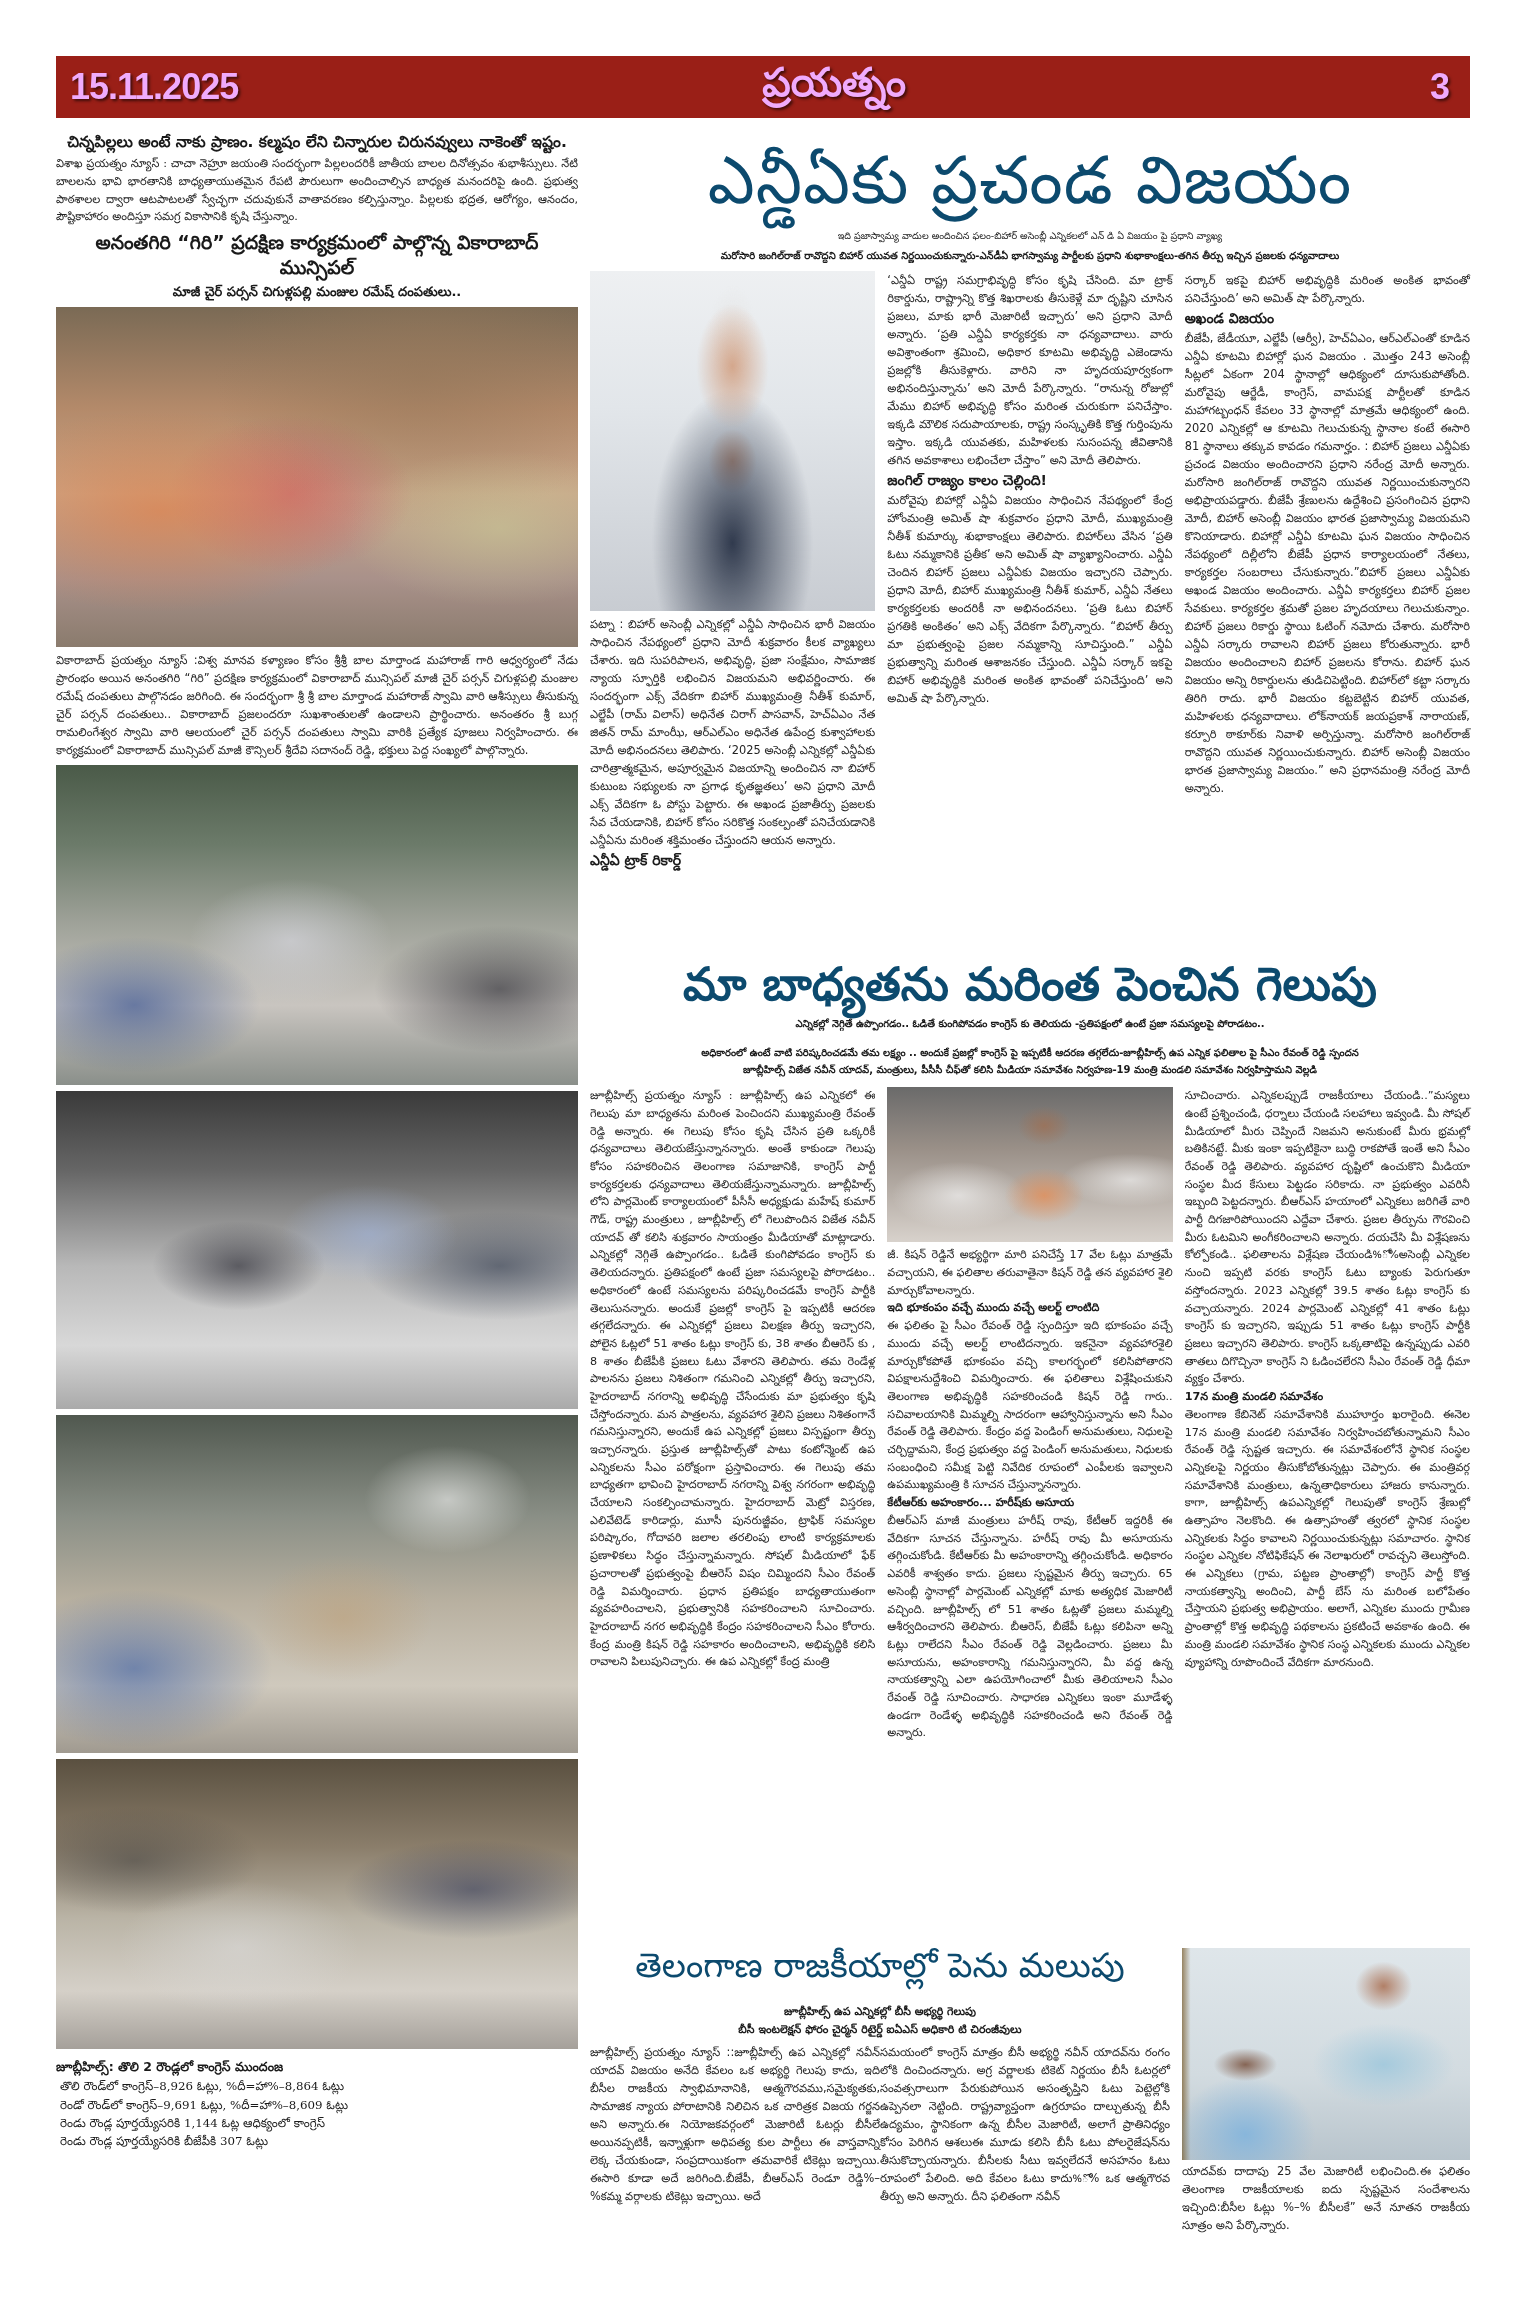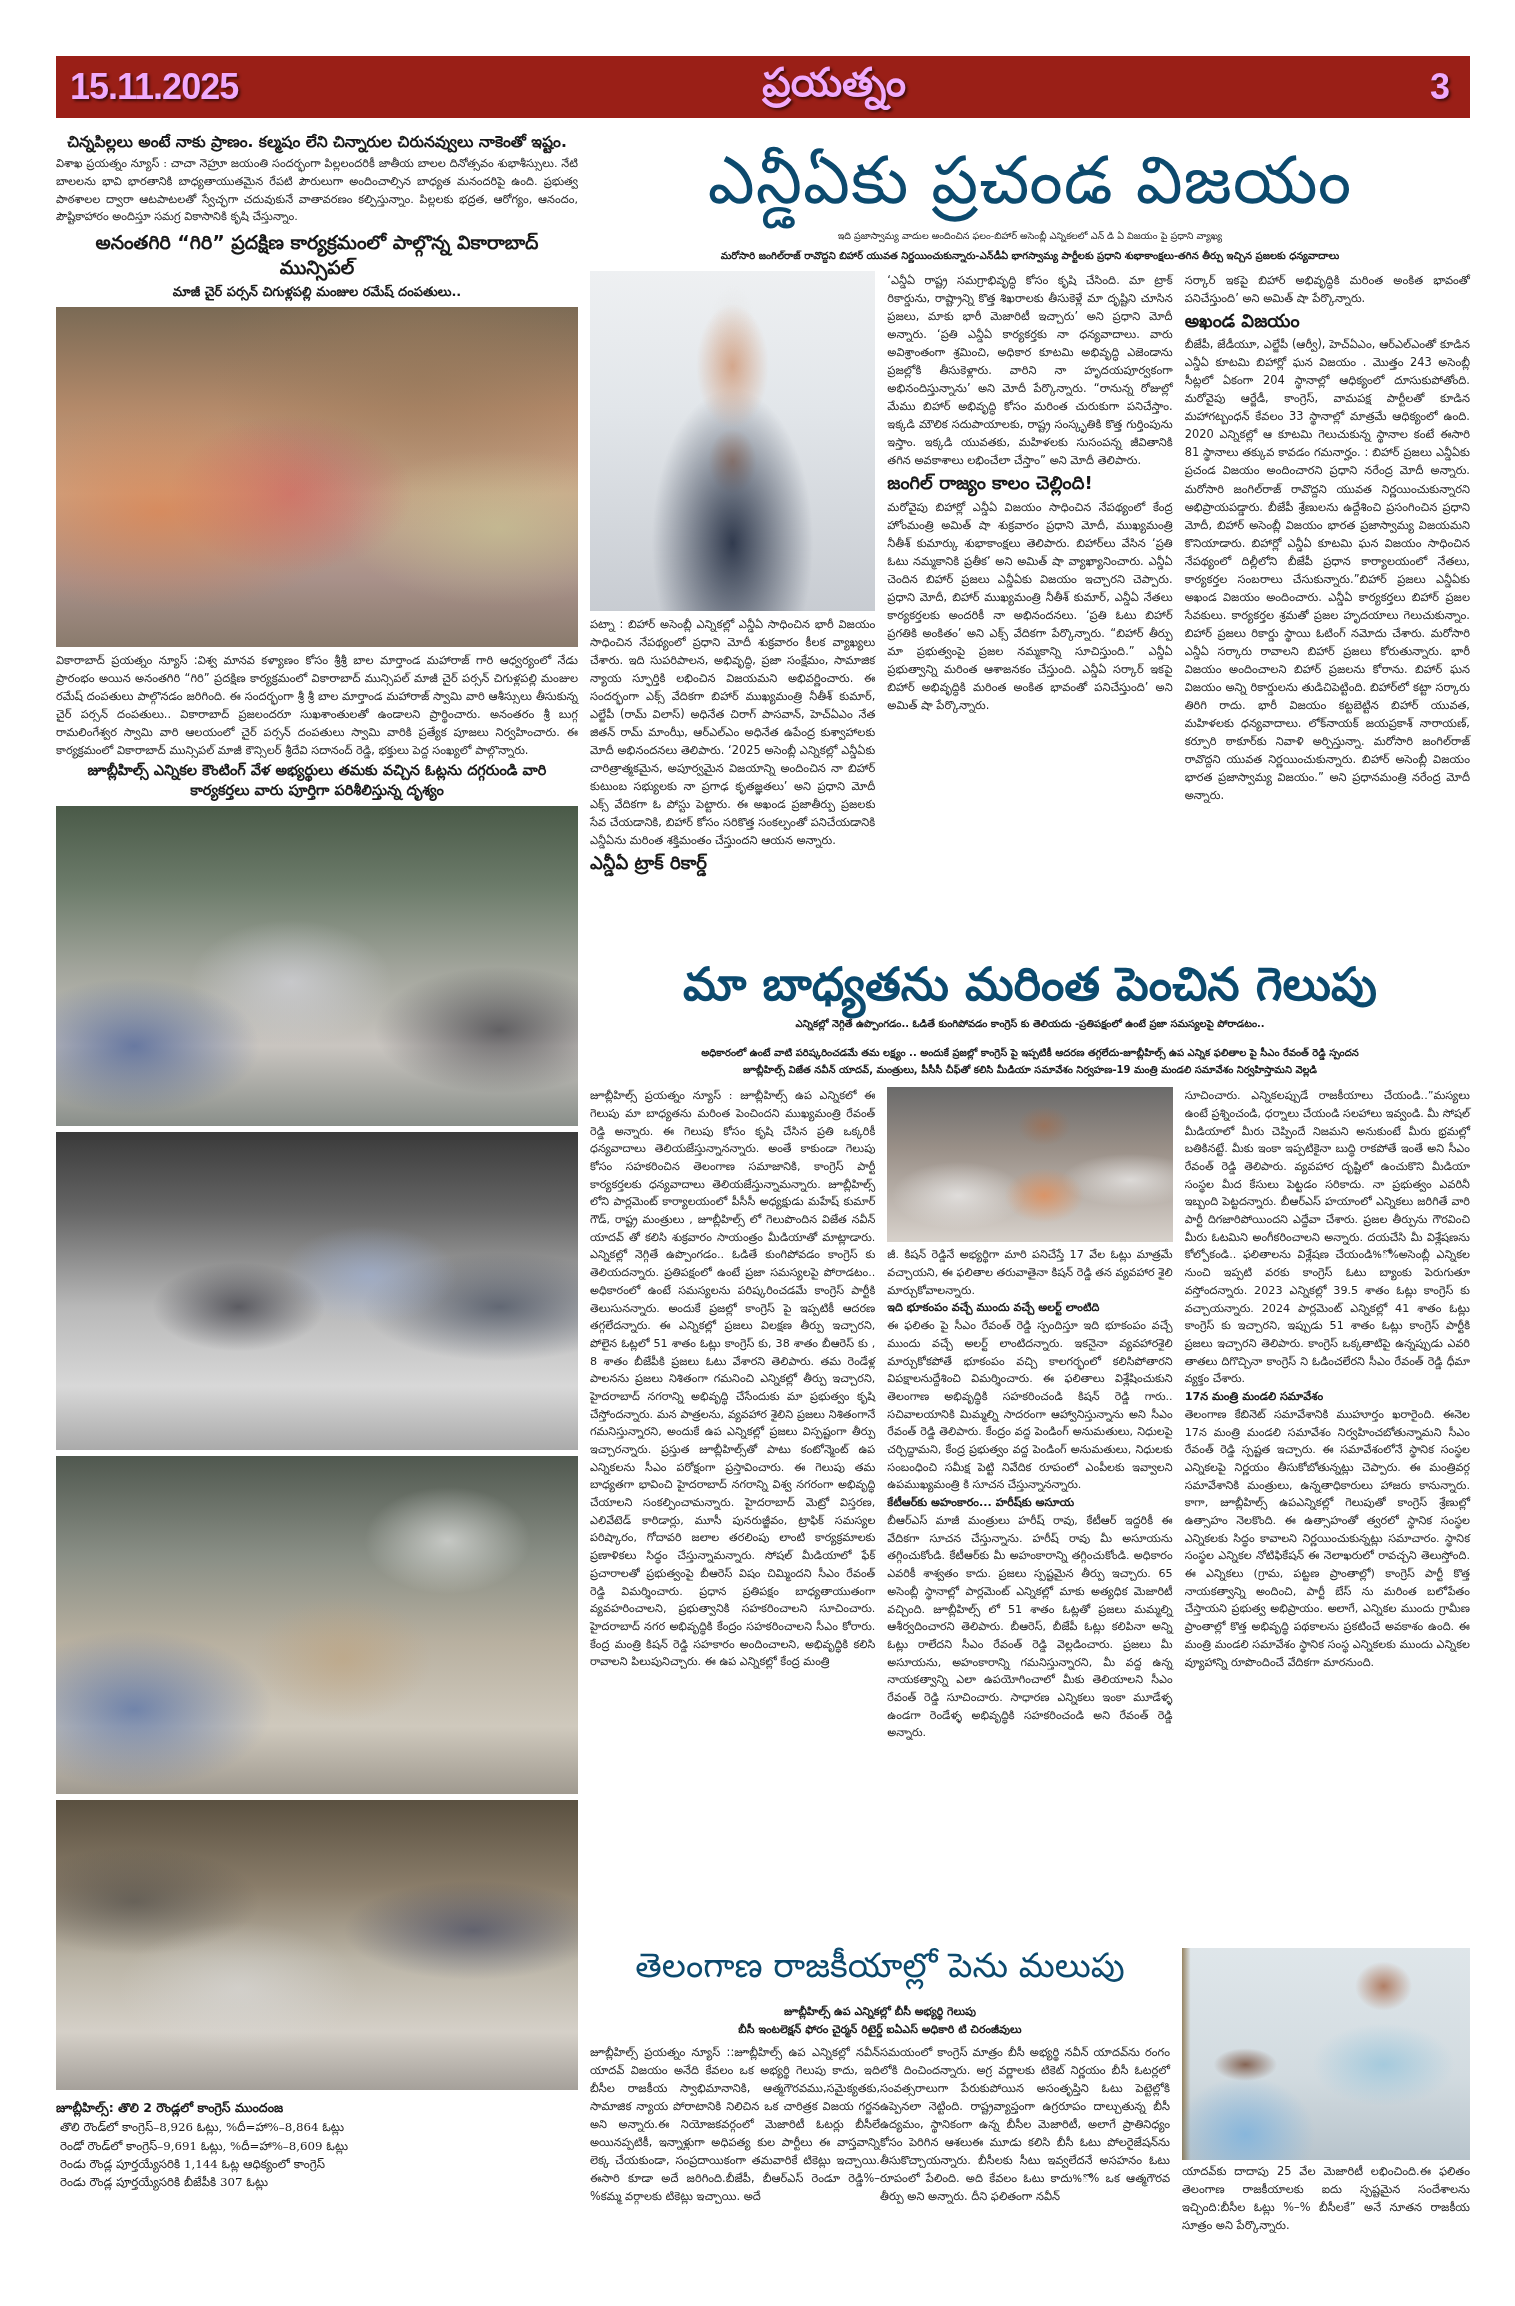--- a/index.html
+++ b/index.html
@@ -20,21 +20,21 @@
   .masthead .page { font-size: 36px; }
 
   .col { position: absolute; }
   .left { left: 56px; top: 130px; width: 522px; }
   .right { left: 590px; top: 130px; width: 880px; }
 
   .hl-bold { font-weight: 700; font-size: 16px; text-align: center; line-height: 1.35; }
   .hl-xl { font-weight: 700; font-size: 20px; text-align: center; line-height: 1.3; }
   .sub-c { font-weight: 700; font-size: 12.5px; text-align: center; line-height: 1.5; }
   .body { font-size: 11.4px; line-height: 1.58; text-align: justify; color: #222; }
-  .subhead { font-weight: 700; font-size: 18px; line-height: 1.6; }
+  .subhead { font-weight: 700; font-size: 14px; line-height: 1.6; }
 
   .photo { background: #888; position: relative; overflow: hidden; }
   .photo .shade { position: absolute; inset: 0; }
 
   .big-title { font-family: "DejaVu Sans", sans-serif; text-align: center; color: #0c4a6e; line-height: 1.05; }
 
   .three-cols { display: flex; gap: 12px; }
   .three-cols > div { flex: 1; }
 </style>
 </head>
@@ -55,21 +55,20 @@
   <div style="margin-top:4px;">
     <div class="hl-xl" style="font-size:19px;">అనంతగిరి “గిరి” ప్రదక్షిణ కార్యక్రమంలో పాల్గొన్న వికారాబాద్ మున్సిపల్</div>
     <div class="sub-c" style="font-size:13px;margin-top:2px;">మాజీ చైర్ పర్సన్ చిగుళ్లపల్లి మంజుల రమేష్ దంపతులు..</div>
     <div class="photo" style="width:522px;height:340px;margin-top:6px;background:linear-gradient(180deg,#7a6a55 0%,#b48a6a 30%,#c9a78a 55%,#a9918a 80%,#8a7b6d 100%);">
       <div class="shade" style="background:radial-gradient(ellipse at 20% 60%, rgba(230,120,60,0.55) 0%, transparent 35%), radial-gradient(ellipse at 45% 55%, rgba(200,60,90,0.45) 0%, transparent 30%), radial-gradient(ellipse at 85% 65%, rgba(200,200,150,0.6) 0%, transparent 25%), radial-gradient(ellipse at 70% 20%, rgba(150,120,90,0.6) 0%, transparent 40%);"></div>
     </div>
     <div class="body" style="margin-top:4px;">వికారాబాద్ ప్రయత్నం న్యూస్ :విశ్వ మానవ కళ్యాణం కోసం శ్రీశ్రీ బాల మార్తాండ మహారాజ్ గారి ఆధ్వర్యంలో నేడు ప్రారంభం అయిన అనంతగిరి “గిరి” ప్రదక్షిణ కార్యక్రమంలో వికారాబాద్ మున్సిపల్ మాజీ చైర్ పర్సన్ చిగుళ్లపల్లి మంజుల రమేష్ దంపతులు పాల్గొనడం జరిగింది. ఈ సందర్భంగా శ్రీ శ్రీ బాల మార్తాండ మహారాజ్ స్వామి వారి ఆశీస్సులు తీసుకున్న చైర్ పర్సన్ దంపతులు.. వికారాబాద్ ప్రజలందరూ సుఖశాంతులతో ఉండాలని ప్రార్థించారు. అనంతరం శ్రీ బుగ్గ రామలింగేశ్వర స్వామి వారి ఆలయంలో చైర్ పర్సన్ దంపతులు స్వామి వారికి ప్రత్యేక పూజలు నిర్వహించారు. ఈ కార్యక్రమంలో వికారాబాద్ మున్సిపల్ మాజీ కౌన్సిలర్ శ్రీదేవి సదానంద్ రెడ్డి, భక్తులు పెద్ద సంఖ్యలో పాల్గొన్నారు.</div>
   </div>
 
   <div style="margin-top:2px;">
-    <div class="hl-bold" style="font-size:14.5px;">జూబ్లీహిల్స్ ఎన్నికల కౌంటింగ్ వేళ అభ్యర్థులు తమకు వచ్చిన ఓట్లను దగ్గరుండి వారి కార్యకర్తలు వారు పూర్తిగా పరిశీలిస్తున్న దృశ్యం</div>
 
     <div class="photo" style="width:522px;height:320px;margin-top:6px;background:linear-gradient(180deg,#4a5a48 0%,#6c7b6a 25%,#a0a39a 50%,#c9c5c0 75%,#8a8f8a 100%);">
       <div class="shade" style="background:radial-gradient(ellipse at 15% 75%, rgba(40,70,140,0.6) 0%, transparent 20%), radial-gradient(ellipse at 45% 55%, rgba(220,220,230,0.6) 0%, transparent 25%), radial-gradient(ellipse at 85% 70%, rgba(20,20,30,0.55) 0%, transparent 20%);"></div>
     </div>
     <div class="photo" style="width:522px;height:318px;margin-top:6px;background:linear-gradient(180deg,#3a3a3a 0%,#666 25%,#b8b8b8 55%,#d8d8d8 80%,#aaa 100%);">
       <div class="shade" style="background:radial-gradient(ellipse at 35% 55%, rgba(30,30,40,0.6) 0%, transparent 18%), radial-gradient(ellipse at 60% 45%, rgba(160,180,220,0.6) 0%, transparent 20%), radial-gradient(ellipse at 85% 55%, rgba(40,50,70,0.6) 0%, transparent 22%);"></div>
     </div>
     <div class="photo" style="width:522px;height:338px;margin-top:6px;background:linear-gradient(180deg,#50584f 0%,#8a8f86 30%,#b8b0a0 55%,#cfc9bd 80%,#a09a90 100%);">
       <div class="shade" style="background:radial-gradient(ellipse at 15% 75%, rgba(40,80,160,0.55) 0%, transparent 22%), radial-gradient(ellipse at 55% 60%, rgba(190,160,120,0.55) 0%, transparent 22%), radial-gradient(ellipse at 75% 25%, rgba(255,255,255,0.55) 0%, transparent 15%);"></div>
     </div>

